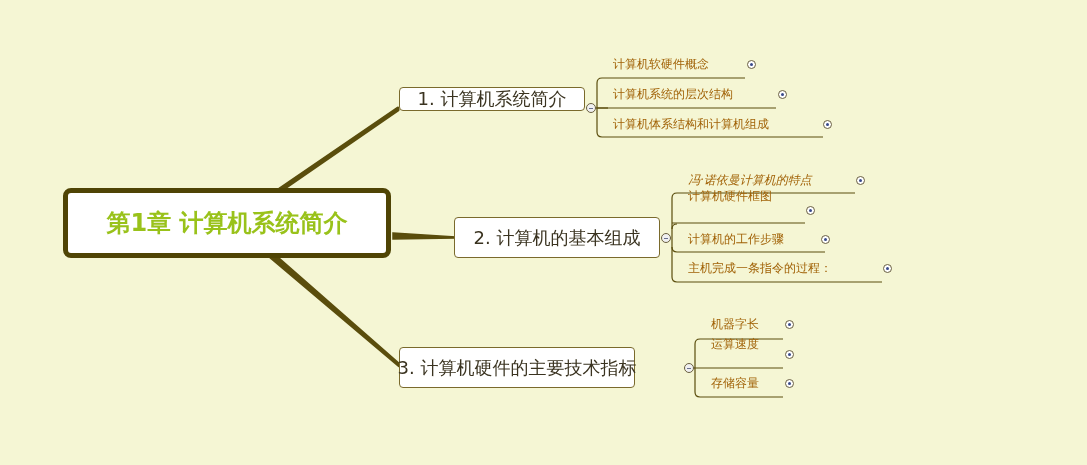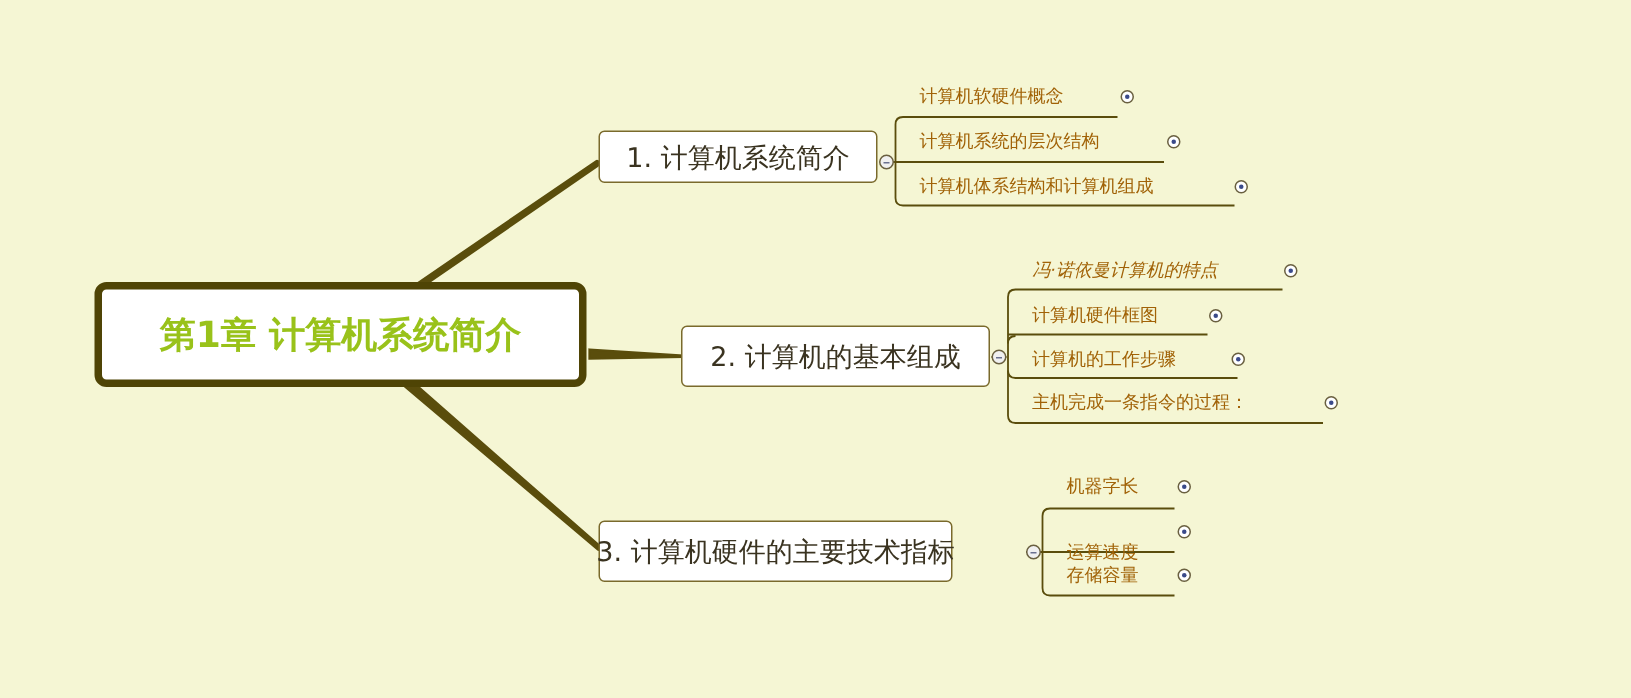--- a/index.html
+++ b/index.html
@@ -77,21 +77,21 @@
       <line x1="684" y1="368" x2="695" y2="368"></line>
       <path d="M783,339 L700,339 Q695,339 695,344 L695,392 Q695,397 700,397 L783,397"></path>
       <line x1="695" y1="368" x2="783" y2="368"></line>
     </g>
   </svg>
 
   <div class="central">
     <span>第1章 计算机系统简介</span>
   </div>
 
-  <div class="topic" style="left:399px;top:87px;width:186px;height:35px;">
+  <div class="topic" style="left:399px;top:87px;width:186px;height:24px;">
     <span>1. 计算机系统简介</span>
   </div>
   <div class="minus" style="left:586px;top:103px;"></div>
 
   <div class="sub" style="left:613px;top:56px;">
     <span>计算机软硬件概念</span>
   </div>
   <div class="plus" style="left:747px;top:60px;"></div>
 
   <div class="sub" style="left:613px;top:86px;">
@@ -107,21 +107,21 @@
   <div class="topic" style="left:454px;top:217px;width:206px;height:41px;">
     <span>2. 计算机的基本组成</span>
   </div>
   <div class="minus" style="left:661px;top:233px;"></div>
 
   <div class="sub" style="left:688px;top:172px;font-style:italic;">
     <span>冯·诺依曼计算机的特点</span>
   </div>
   <div class="plus" style="left:856px;top:176px;"></div>
 
-  <div class="sub" style="left:688px;top:202px;">
+  <div class="sub" style="left:688px;top:188px;">
     <span>计算机硬件框图</span>
   </div>
   <div class="plus" style="left:806px;top:206px;"></div>
 
   <div class="sub" style="left:688px;top:231px;">
     <span>计算机的工作步骤</span>
   </div>
   <div class="plus" style="left:821px;top:235px;"></div>
 
   <div class="sub" style="left:688px;top:260px;">
@@ -132,21 +132,21 @@
   <div class="topic" style="left:399px;top:347px;width:236px;height:41px;">
     <span>3. 计算机硬件的主要技术指标</span>
   </div>
   <div class="minus" style="left:684px;top:363px;"></div>
 
   <div class="sub" style="left:711px;top:316px;">
     <span>机器字长</span>
   </div>
   <div class="plus" style="left:785px;top:320px;"></div>
 
-  <div class="sub" style="left:711px;top:360px;text-align:right;">
+  <div class="sub" style="left:711px;top:336px;text-align:right;">
     <span>运算速度</span>
   </div>
   <div class="plus" style="left:785px;top:350px;"></div>
 
   <div class="sub" style="left:711px;top:375px;">
     <span>存储容量</span>
   </div>
   <div class="plus" style="left:785px;top:379px;"></div>
 
 </div>

